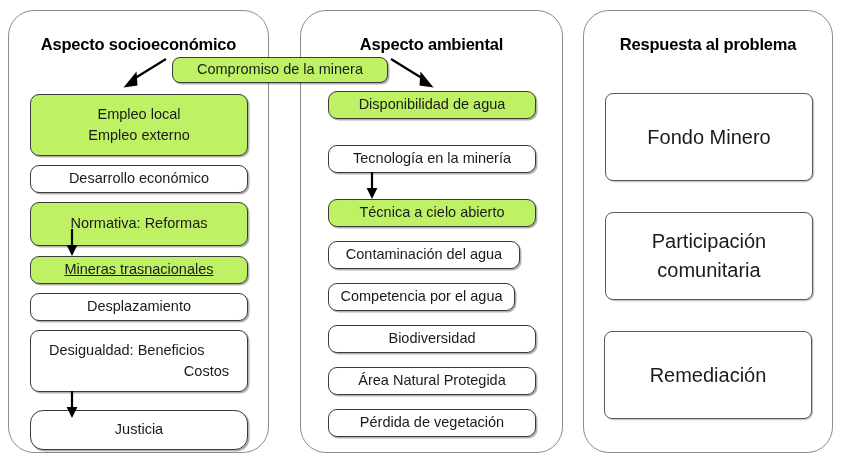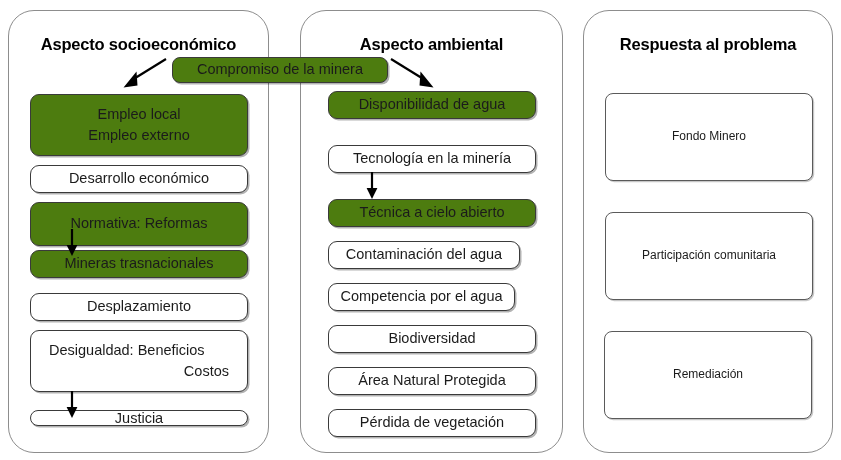--- a/index.html
+++ b/index.html
@@ -54,28 +54,28 @@
     display: flex;
     flex-direction: column;
     align-items: center;
     justify-content: center;
     font-size: 14.5px;
     color: #1b1b1b;
     text-align: center;
     line-height: 1.45;
     box-shadow: 1.5px 1.5px 0 rgba(0,0,0,0.30);
   }
-  .node.gray { background: #4d7c0f; }
+  .node.gray { background: #bef264; }
 
   
   .node.plain {
     border: 1.2px solid #5a5a5a;
     border-radius: 8px;
     box-shadow: 1.2px 1.2px 0 rgba(0,0,0,0.22);
-    font-size: 12px;
+    font-size: 20px;
   }
 
   
   #node-compromiso {
     z-index: 5;
     border-radius: 8px;
     font-size: 14.5px;
   }
 
   
@@ -109,34 +109,34 @@
   </div>
 
   <div class="node" style="left:30px; top:165px; width:218px; height:28px;">
     <div>Desarrollo económico</div>
   </div>
 
   <div class="node gray" style="left:30px; top:202px; width:218px; height:44px;">
     <div>Normativa: Reformas</div>
   </div>
 
-  <div class="node gray" style="left:30px; top:250px; width:218px; height:28px;">
+  <div class="node gray" style="left:30px; top:256px; width:218px; height:28px;text-decoration:underline;">
     <div>Mineras trasnacionales</div>
   </div>
 
   <div class="node" style="left:30px; top:293px; width:218px; height:28px;">
     <div>Desplazamiento</div>
   </div>
 
   <div class="node split-lines" style="left:30px; top:330px; width:218px; height:62px; justify-content:center;">
     <div class="line-left">Desigualdad:  Beneficios</div>
     <div class="line-right">Costos</div>
   </div>
 
-  <div class="node" style="left:30px; top:410px; width:218px; height:16px;">
+  <div class="node" style="left:30px; top:410px; width:218px; height:40px;border-radius:13px;">
     <div>Justicia</div>
   </div>
 
   <svg class="arrow-svg" style="left:66px; top:229px;" width="14" height="29">
     <line x1="6" y1="0" x2="6" y2="18" stroke-width="2.2"></line>
     <polygon points="0.6,16 11.4,16 6,27"></polygon>
   </svg>
 
   <svg class="arrow-svg" style="left:66px; top:391px;" width="14" height="29">
     <line x1="6" y1="0" x2="6" y2="18" stroke-width="2.2"></line>

